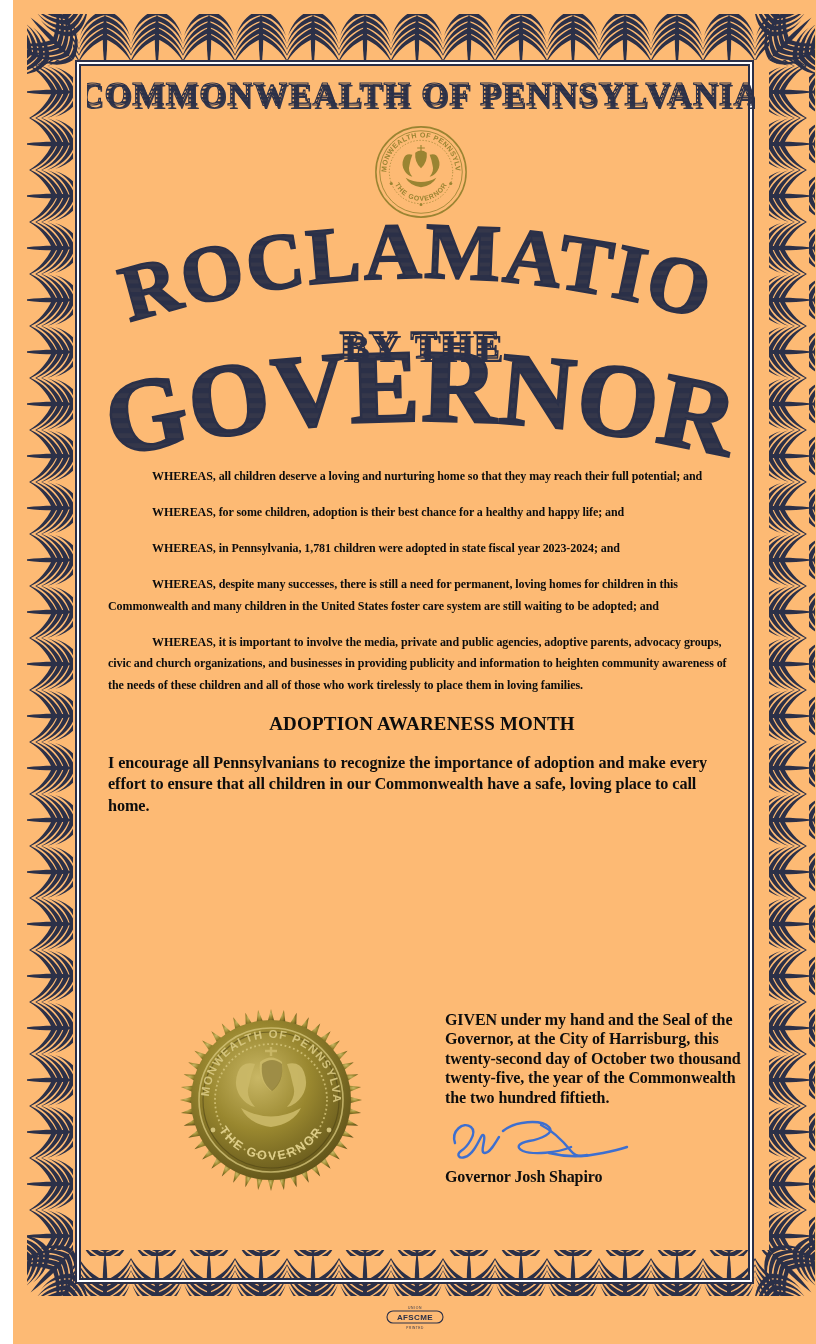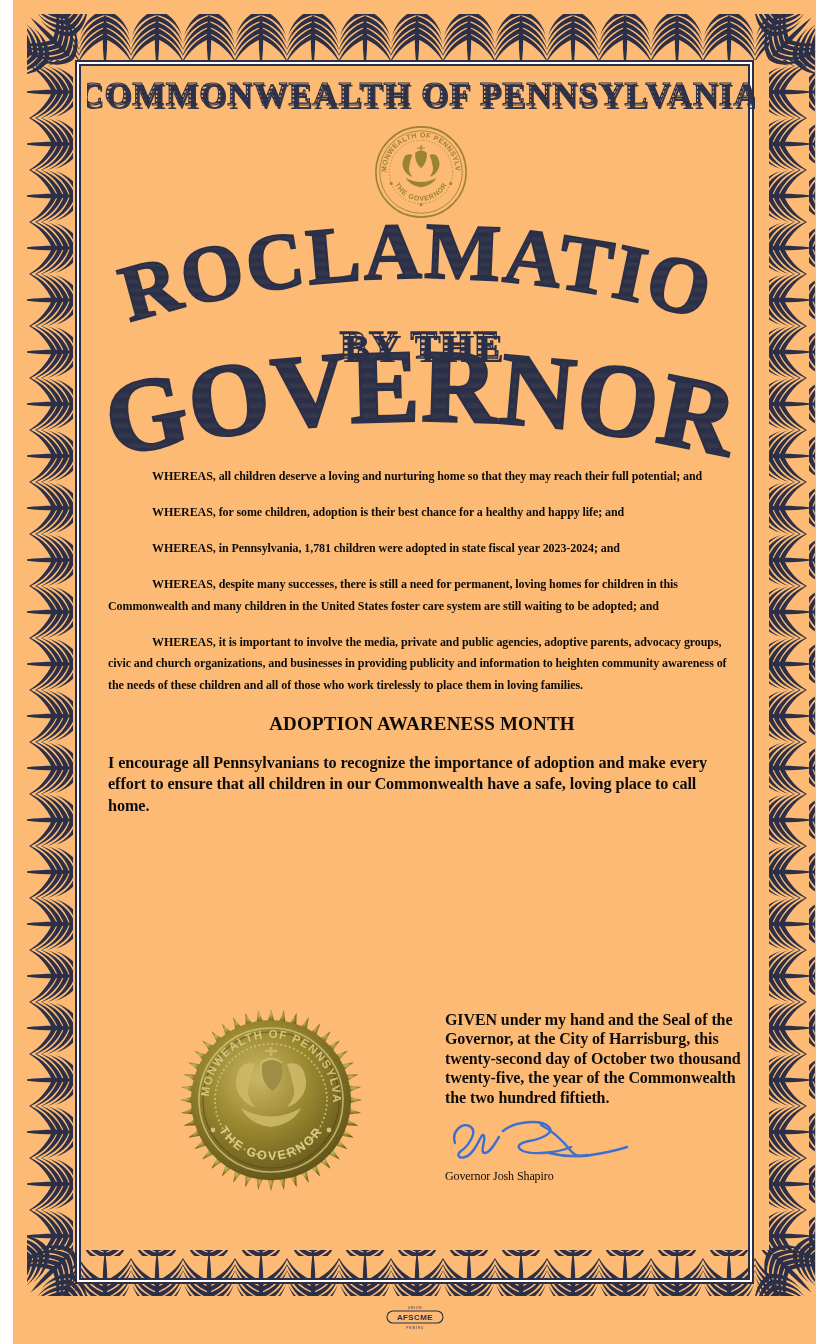--- a/index.html
+++ b/index.html
@@ -180,22 +180,22 @@
     letter-spacing: -0.1px;
   }
   #signature-mark {
     margin-top: 6px;
     width: 210px;
     height: 52px;
   }
   #signature-mark svg { display:block; width:100%; height:100%; }
   #signature-name {
     font-family: "Liberation Serif", serif;
-    font-weight: normal;
-    font-size: 12px;
+    font-weight: bold;
+    font-size: 16px;
     line-height: 19px;
     color: #0d0d0d;
     margin: 2px 0 0 0;
     letter-spacing: -0.1px;
   }
 
   
   #union-bug {
     position: absolute;
     left: 50%;

